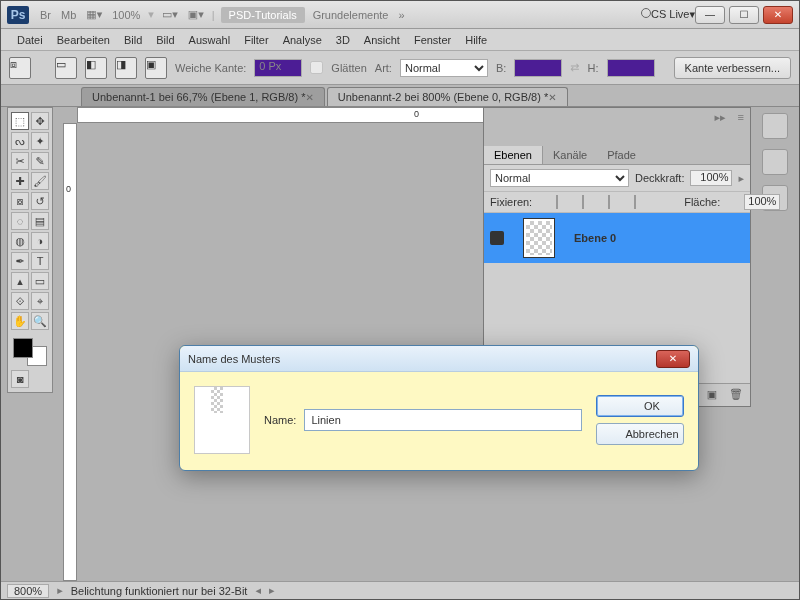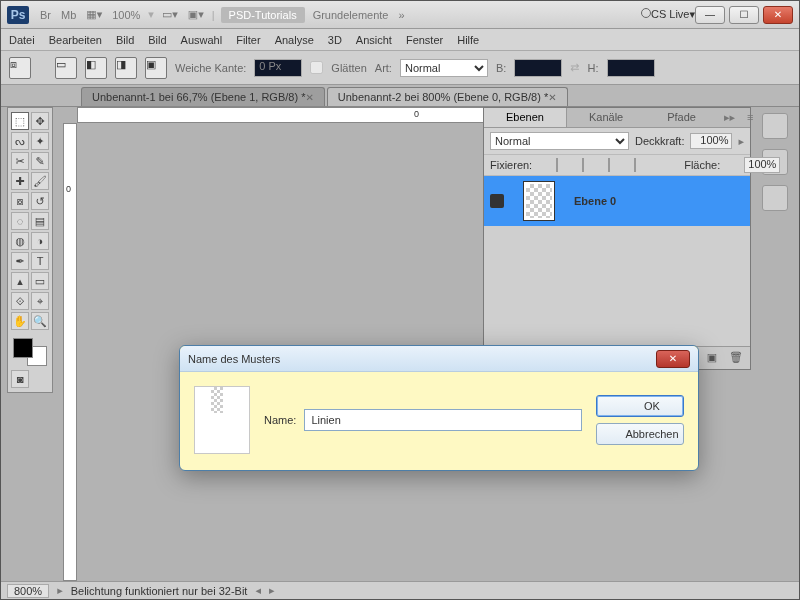--- a/index.html
+++ b/index.html
@@ -10,26 +10,26 @@
 .titlebar .chip{color:#777;margin:0 5px;}
 .titlebar .sep{color:#aaa;margin:0 3px;}
 .titlebar .pill{background:#b9b9b9;color:#fff;padding:2px 8px;border-radius:2px;margin:0 3px;}
 .titlebar .spacer{flex:1;}
 .winbtns{display:flex;gap:4px;}
 .winbtn{width:30px;height:18px;border:1px solid #888;border-radius:3px;background:linear-gradient(#f3f3f3,#dcdcdc);display:flex;align-items:center;justify-content:center;font-size:10px;}
 .winbtn.close{background:linear-gradient(#e67a68,#c5442e);color:#fff;border-color:#8e2f1f;}
 .cslive{display:flex;align-items:flex-start;gap:0;}
 .cslive .dot{width:10px;height:10px;border:1px solid #666;border-radius:50%;}
 
-.menubar{height:22px;background:#d5d5d5;display:flex;align-items:center;padding:0 8px;gap:14px;border-bottom:1px solid #aaa;}
+.menubar{height:22px;background:#d5d5d5;display:flex;align-items:center;padding:0 16px;gap:14px;border-bottom:1px solid #aaa;}
 .menubar span{cursor:default;}
 
 .optbar{height:34px;background:#d0d0d0;display:flex;align-items:center;padding:0 8px;gap:8px;border-bottom:1px solid #999;}
 .optbar .swatch{width:22px;height:22px;border:1px solid #777;background:#e9e9e9;border-radius:2px;}
-.optbar .field{width:48px;height:18px;border:1px solid #aaa;background:#0f172a;padding:0 4px;color:#888;}
+.optbar .field{width:48px;height:18px;border:1px solid #aaa;background:#4c1d95;padding:0 4px;color:#888;}
 .optbar select{height:18px;border:1px solid #aaa;background:#fff;width:88px;font-size:11px;}
 .optbar .btn{height:22px;padding:0 10px;border:1px solid #999;border-radius:3px;background:linear-gradient(#f0f0f0,#dcdcdc);}
 .optbar label{color:#666;}
 
 .doctabs{height:22px;background:#b8b8b8;display:flex;align-items:flex-end;border-bottom:1px solid #888;padding-left:80px;}
 .doctab{padding:3px 10px;background:#9e9e9e;color:#eee;border:1px solid #7d7d7d;border-bottom:none;margin-right:2px;border-radius:3px 3px 0 0;display:flex;align-items:center;gap:0;}
 .doctab.active{background:#c0c0c0;color:#222;}
 .doctab .x{color:#666;font-size:10px;}
 
 .main{position:absolute;top:106px;left:0;right:0;bottom:18px;background:#b3b3b3;}
@@ -47,21 +47,21 @@
 .ruler-h .zero,.ruler-v .zero{position:absolute;font-size:9px;color:#333;}
 .ruler-h .zero{left:336px;top:1px;}
 .ruler-v .zero{top:60px;left:2px;}
 .canvas{position:absolute;left:14px;top:16px;right:0;bottom:0;background:#b3b3b3;}
 
 .rightdock{position:absolute;right:6px;top:0;width:36px;display:flex;flex-direction:column;gap:10px;align-items:center;padding-top:6px;}
 .rightdock .ic{width:26px;height:26px;background:#cfcfcf;border:1px solid #999;border-radius:3px;}
 
 .layers{position:absolute;right:48px;top:0;width:268px;background:#d4d4d4;border:1px solid #7a7a7a;}
 .layers .tabs{display:flex;background:#bcbcbc;border-bottom:1px solid #999;}
-.layers .tab{padding:3px 22px;color:#555;}
+.layers .tab{padding:3px 10px;color:#555;margin-top:38px;}
 .layers .tab.active{background:#d4d4d4;color:#000;border-right:1px solid #999;}
 .layers .tabs .grow{flex:1;}
 .layers .menuic{padding:3px 6px;color:#777;}
 .layers .row1{display:flex;align-items:center;padding:4px 6px;gap:6px;}
 .layers select{flex:1;height:18px;border:1px solid #aaa;background:#fff;}
 .layers .mini{width:42px;height:16px;border:1px solid #aaa;background:#efefef;text-align:right;padding:0 3px;}
 .layers .lockrow{display:flex;align-items:center;padding:2px 6px;gap:24px;border-top:1px solid #bbb;border-bottom:1px solid #bbb;}
 .layers .lockic{width:14px;height:14px;border:1px solid #999;background:#e9e9e9;}
 .layers .list{height:170px;background:#cfcfcf;overflow:hidden;}
 .layer-row{display:flex;align-items:center;background:#3d94f6;color:#fff;padding:6px;gap:20px;}
@@ -142,20 +142,21 @@
   <input type="checkbox" disabled="" style="">
   <label>Glätten</label>
   <label>Art:</label>
   <select><option>Normal</option></select>
   <label>B:</label>
   <div class="field"></div>
   <span style="color:#aaa">⇄</span>
   <label>H:</label>
   <div class="field"></div>
   <div style="flex:1"></div>
+  <button class="btn">Kante verbessern...</button>
 </div>
 
 <div class="doctabs">
   <div class="doctab">
     <span>Unbenannt-1 bei 66,7% (Ebene 1, RGB/8) *</span>
     <span class="x">✕</span>
   </div>
   <div class="doctab active">
     <span>Unbenannt-2 bei 800% (Ebene 0, RGB/8) *</span>
     <span class="x">✕</span>

